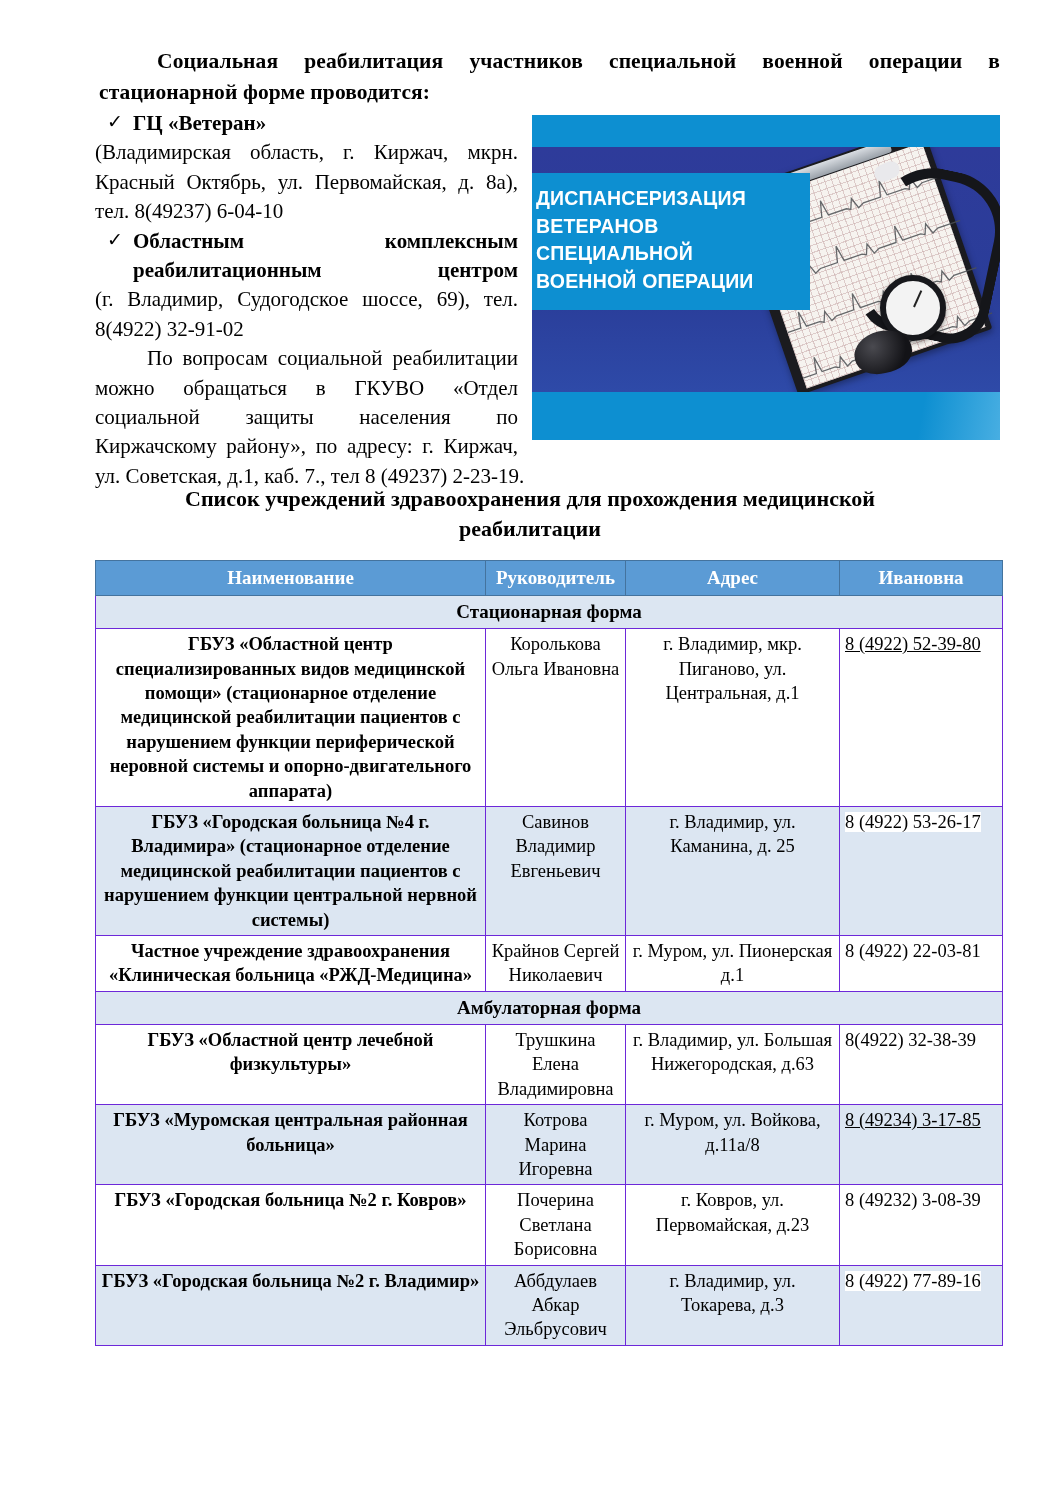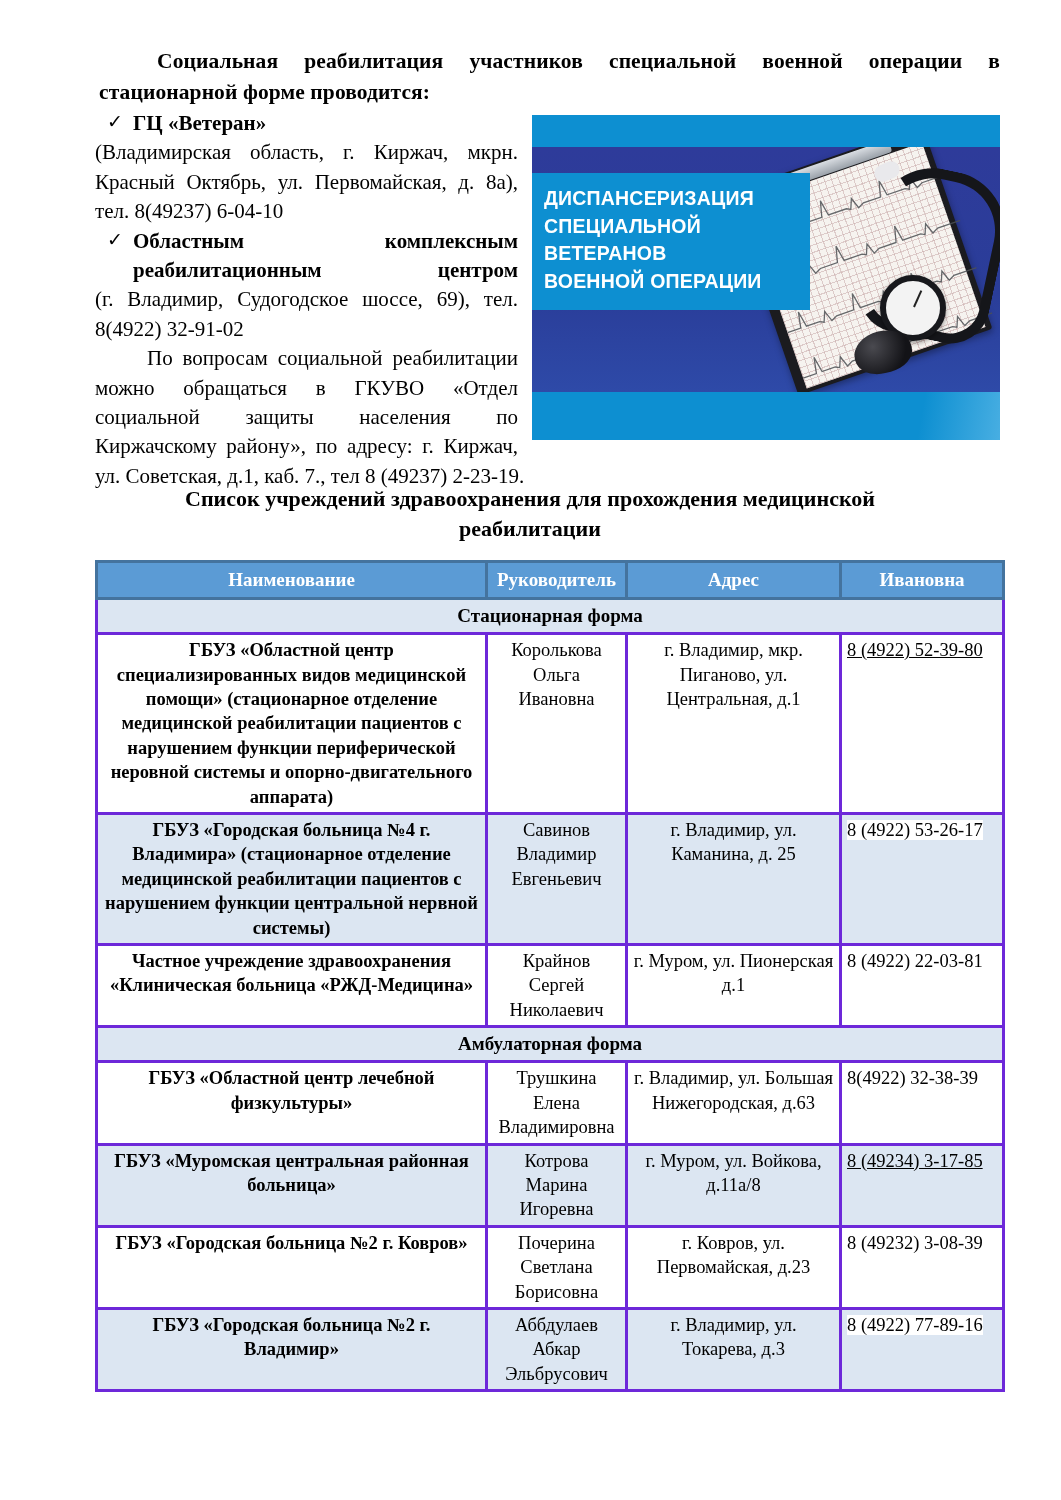--- a/index.html
+++ b/index.html
@@ -82,21 +82,21 @@
     position: absolute;
     right: 0; top: 0; bottom: 0;
     width: 130px;
     background: linear-gradient(100deg, rgba(255,255,255,0) 40%, rgba(120,200,240,0.55) 100%);
   }
   .banner .b-textbox {
     position: absolute;
     left: 0;
     top: 58px;
     width: 278px;
-    padding: 12px 10px 14px 12px;
+    padding: 12px 10px 14px 4px;
     background: #0d8fd1;
     box-sizing: border-box;
   }
   .banner .b-textbox .line {
     font-family: "Liberation Sans", "DejaVu Sans", sans-serif;
     font-weight: bold;
     color: #ffffff;
     font-size: 19.5px;
     line-height: 1.42;
     letter-spacing: 0.2px;
@@ -251,21 +251,21 @@
     top: 560px;
     width: 907px;
   }
   table.list {
     border-collapse: collapse;
     width: 907px;
     table-layout: fixed;
     font-size: 18.5px;
   }
   table.list td, table.list th {
-    border: 3px solid #6d28d9;
+    border: 1px solid #6d28d9;
     padding: 3px 5px;
     vertical-align: top;
     line-height: 1.32;
   }
   table.list thead th {
     background: #5b9bd5;
     color: #ffffff;
     font-weight: bold;
     text-align: center;
     font-size: 19px;
@@ -343,22 +343,22 @@
               </div>
             </div>
             <div class="steth-tube"></div>
             <div class="steth-head"></div>
             <div class="gauge"></div>
             <div class="bulb"></div>
           </div>
 
           <div class="b-textbox">
             <div class="line">ДИСПАНСЕРИЗАЦИЯ</div>
+            <div class="line">ВЕТЕРАНОВ</div>
             <div class="line">СПЕЦИАЛЬНОЙ</div>
-            <div class="line">ВЕТЕРАНОВ</div>
             <div class="line">ВОЕННОЙ ОПЕРАЦИИ</div>
           </div>
 
           <div class="b-bot"></div>
         </div>
       </div>
 
       <p class="intro-bullet">
         <span class="tick">✓</span>
         <span>ГЦ «Ветеран»</span>

